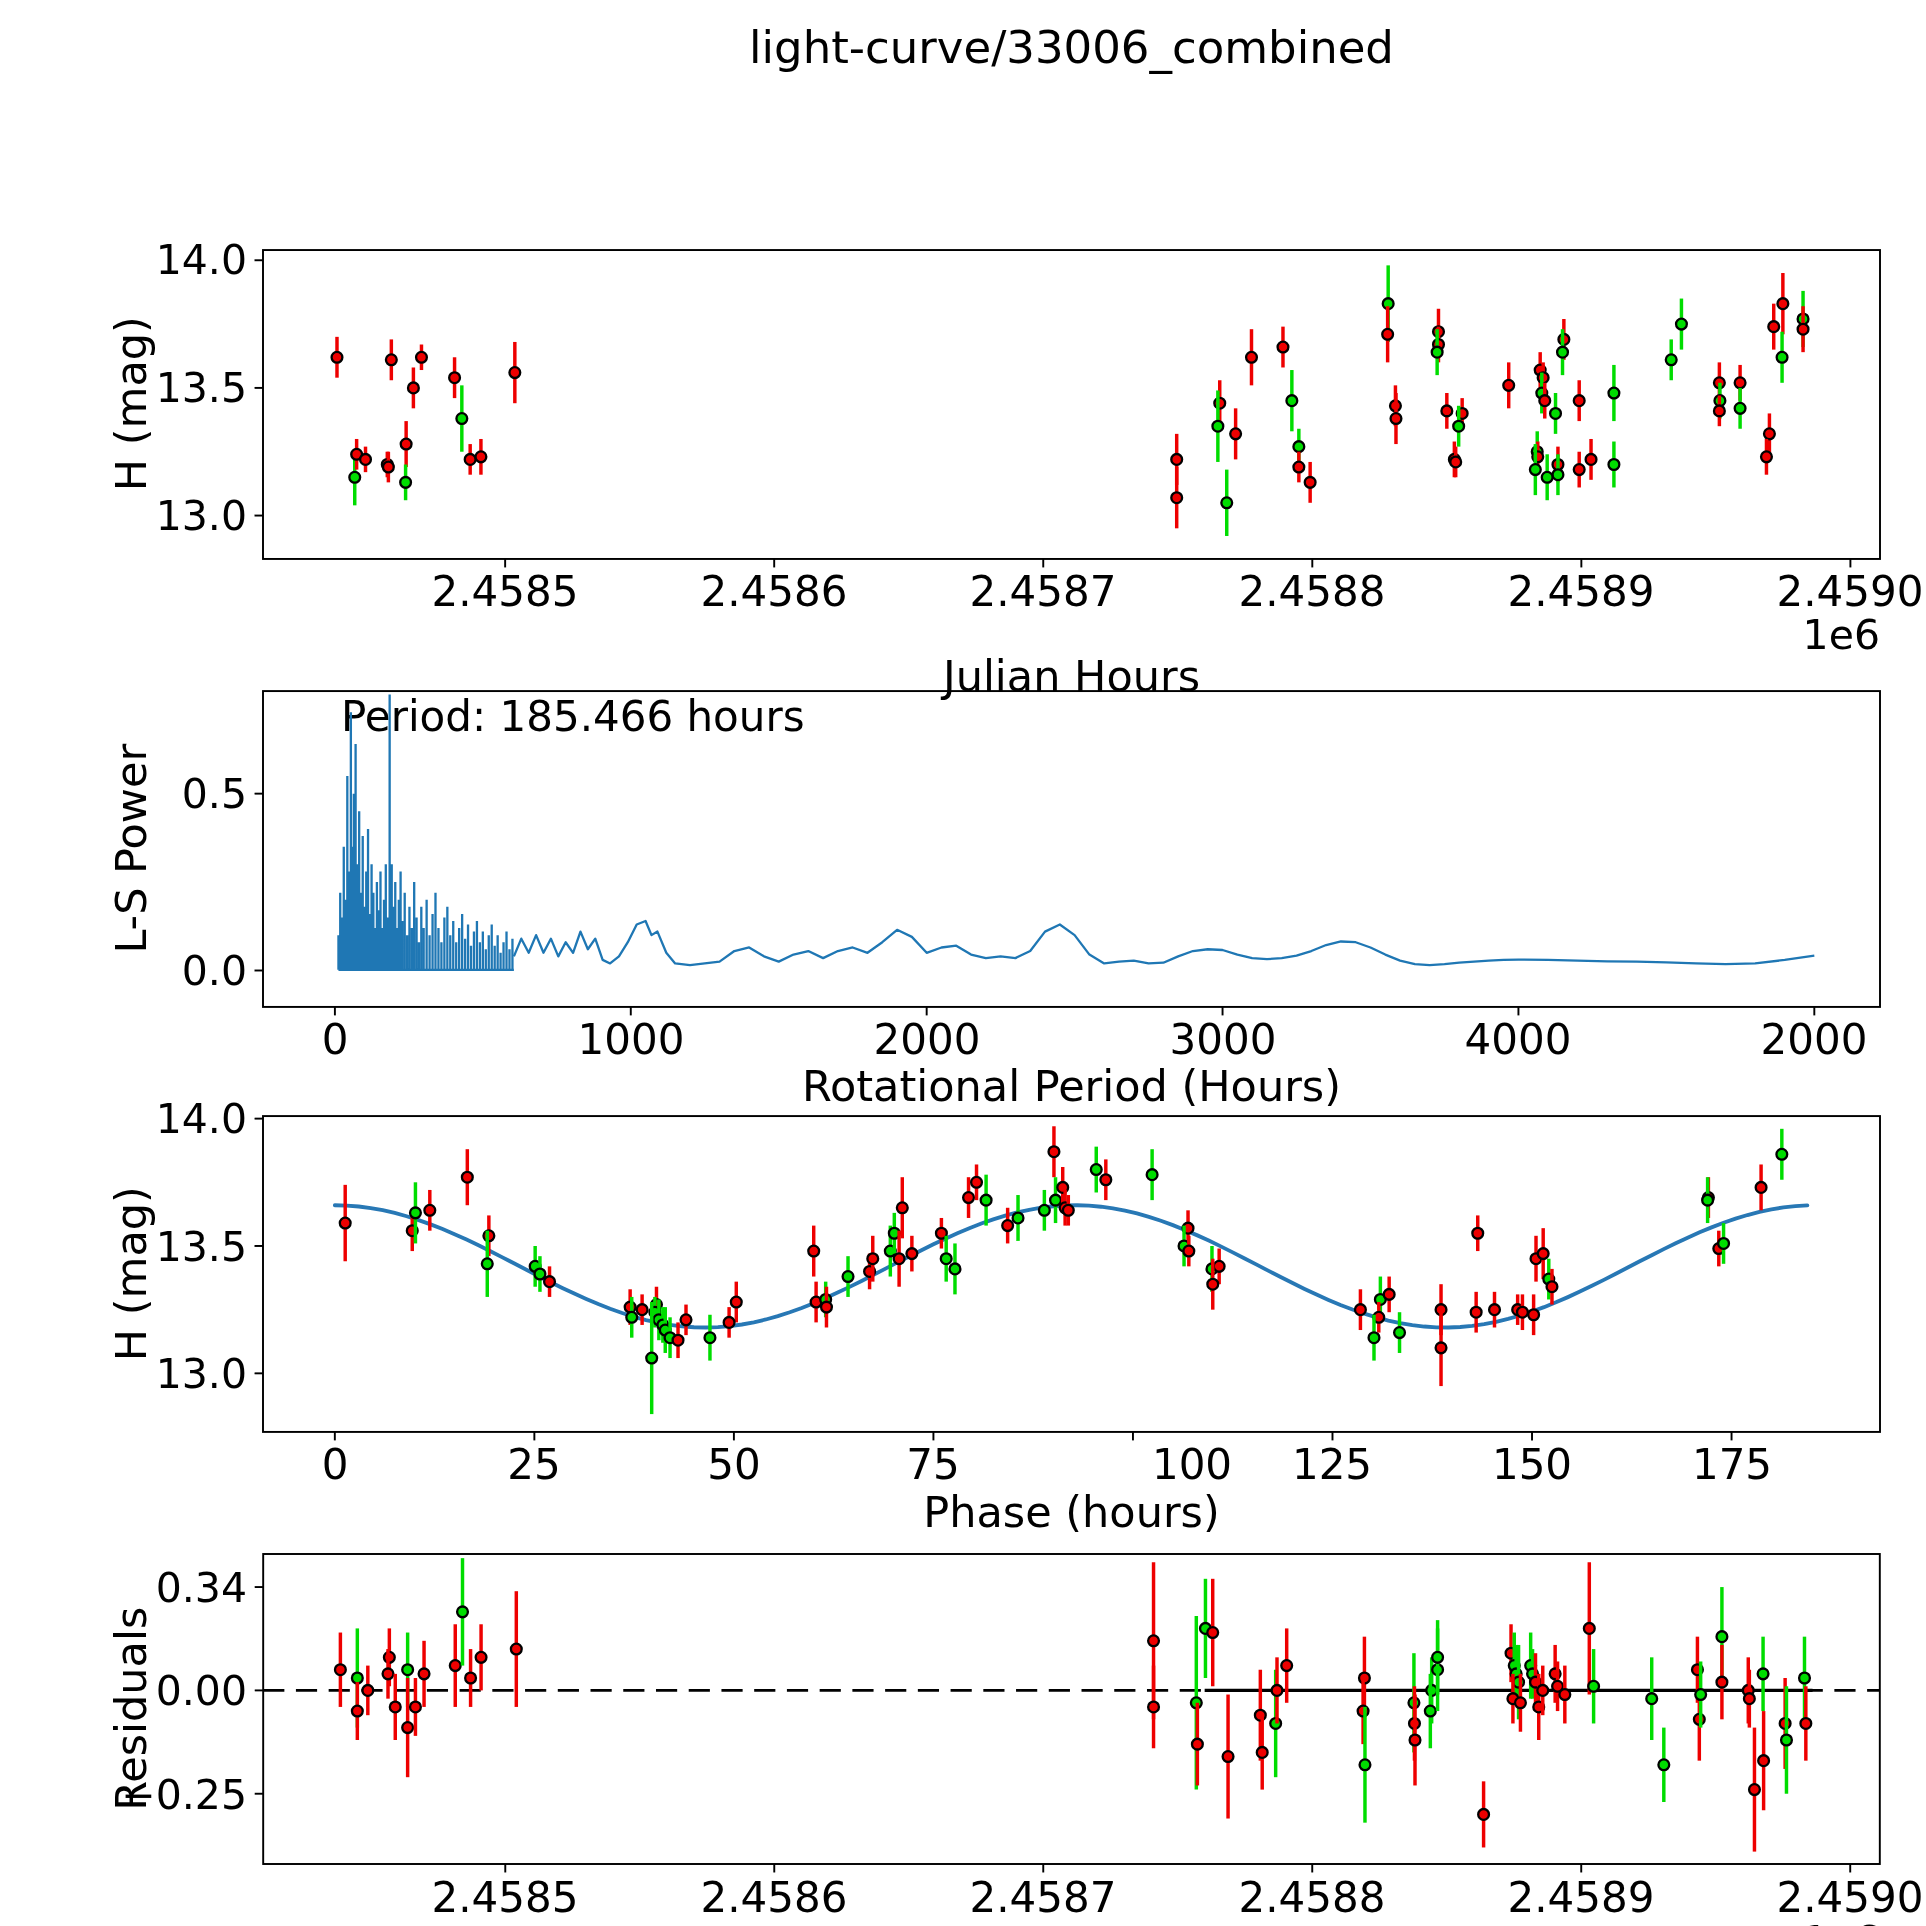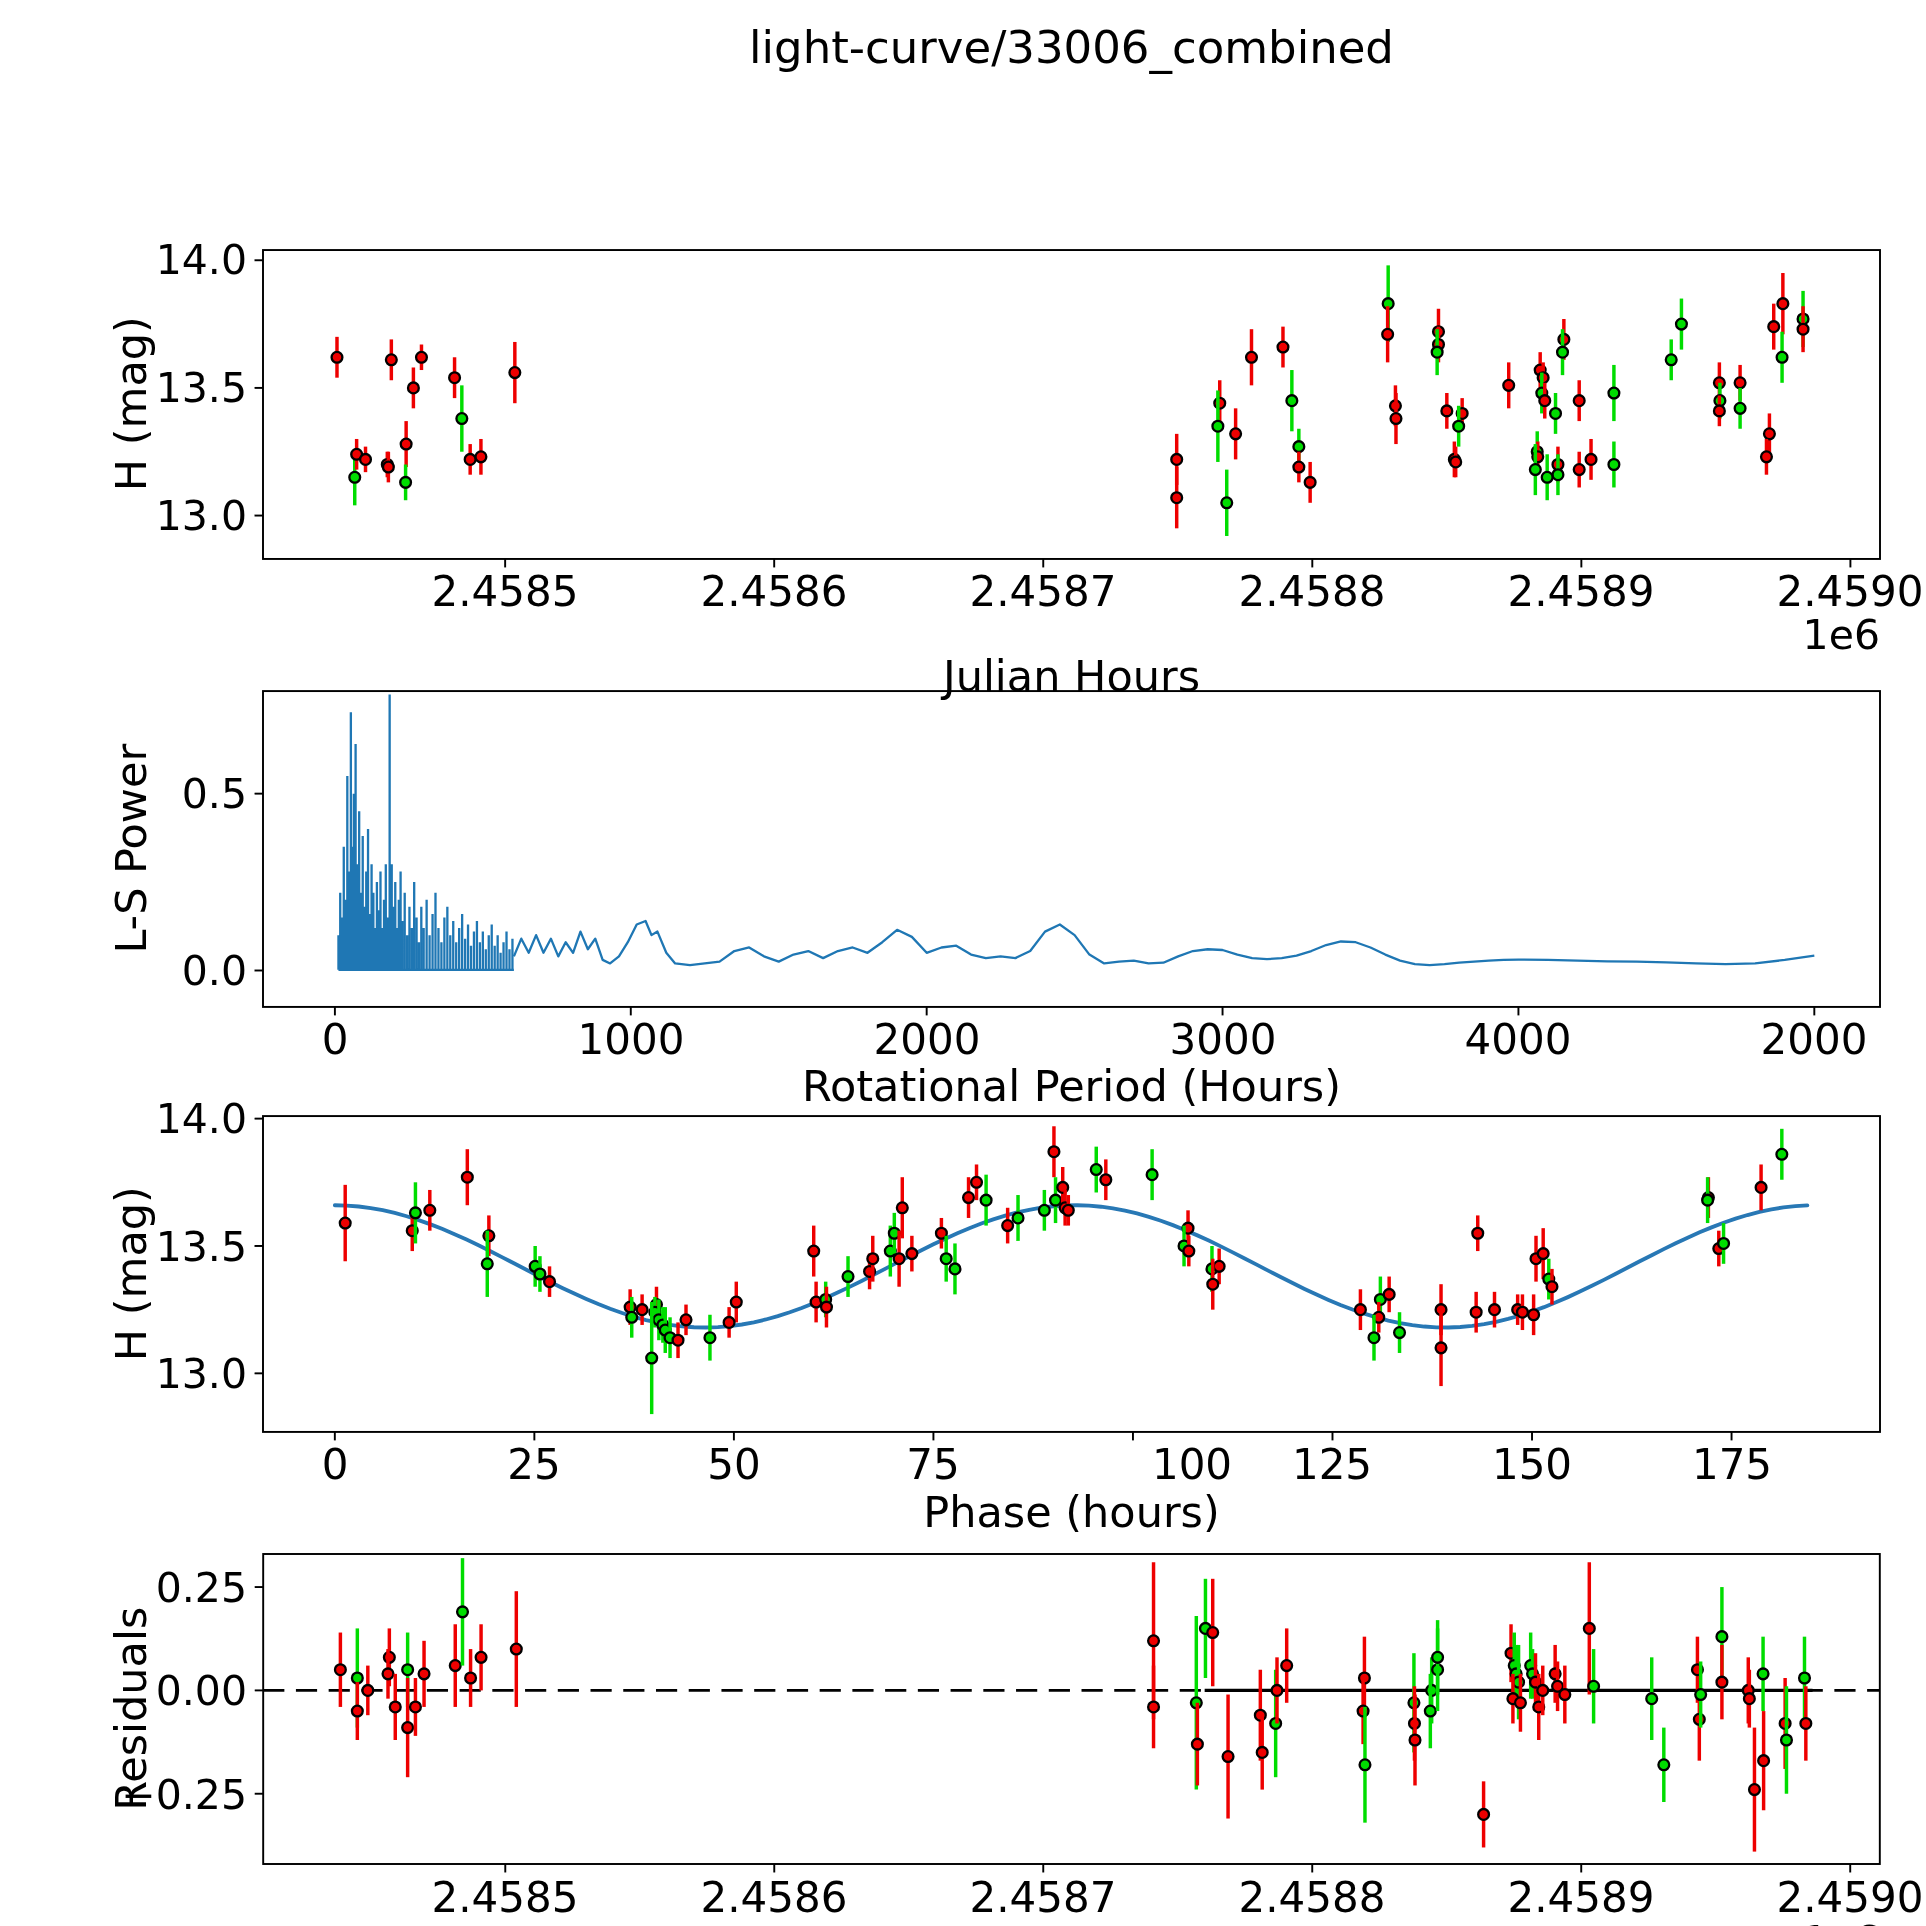--- a/index.html
+++ b/index.html
@@ -27,20 +27,21 @@
   <div class="ylab" style="top:1249px;">H (mag)</div>
   <div class="ylab" style="top:1684px;">Residuals</div>
 
   <div class="xlab" style="top:652px;">Julian Hours</div>
   <div class="xlab" style="top:1488px;">Phase (hours)</div>
   <div class="xlab" style="top:1062px;">Rotational Period (Hours)</div>
 
   <div class="offset" style="top:613px;">1e6</div>
   <div class="offset" style="top:1919px;">1e6</div>
 
+  <div class="annot">Period: 185.466 hours</div>
 <div class="xtick" style="left: 397px; top: 569px;">2.4585</div>
     <div class="xtick" style="left: 666px; top: 569px;">2.4586</div>
     <div class="xtick" style="left: 935px; top: 569px;">2.4587</div>
     <div class="xtick" style="left: 1204px; top: 569px;">2.4588</div>
     <div class="xtick" style="left: 1473px; top: 569px;">2.4589</div>
     <div class="xtick" style="left: 1742px; top: 569px;">2.4590</div>
     <div class="ytick" style="left: 101px; top: 238px;">14.0</div>
     <div class="ytick" style="left: 101px; top: 366px;">13.5</div>
     <div class="ytick" style="left: 101px; top: 494px;">13.0</div>
     <svg width="1617" height="309" style="left: 263px; top: 250px;" viewBox="0 0 4198 802">
@@ -415,21 +416,21 @@
       <line x1="3943.1362290227053" y1="165.32258064516125" x2="3943.1362290227053" y2="33.064516129032725" stroke="#00dd00" stroke-width="9"></line>
       <circle cx="3943.1362290227053" cy="99.193548387097" r="14" fill="#00dd00" stroke="#000" stroke-width="6"></circle>
       <rect x="0" y="0" width="4198" height="820" fill="none" stroke="#000" stroke-width="5"></rect>
     </svg>
     <div class="xtick" style="left: 397px; top: 1875px;">2.4585</div>
     <div class="xtick" style="left: 666px; top: 1875px;">2.4586</div>
     <div class="xtick" style="left: 935px; top: 1875px;">2.4587</div>
     <div class="xtick" style="left: 1204px; top: 1875px;">2.4588</div>
     <div class="xtick" style="left: 1473px; top: 1875px;">2.4589</div>
     <div class="xtick" style="left: 1742px; top: 1875px;">2.4590</div>
-    <div class="ytick" style="left: 101px; top: 1566px;">0.25</div>
+    <div class="ytick" style="left: 101px; top: 1566px;">0.34</div>
     <div class="ytick" style="left: 101px; top: 1669px;">0.00</div>
     <div class="ytick" style="left: 101px; top: 1773px;">−0.25</div>
     <svg width="1617" height="310" style="left: 263px; top: 1554px;" viewBox="0 0 4198 805">
       <line x1="628.6522462562397" y1="805" x2="628.6522462562397" y2="827" stroke="#000" stroke-width="5"></line>
       <line x1="1327.1547420965057" y1="805" x2="1327.1547420965057" y2="827" stroke="#000" stroke-width="5"></line>
       <line x1="2025.6572379367722" y1="805" x2="2025.6572379367722" y2="827" stroke="#000" stroke-width="5"></line>
       <line x1="2724.159733777038" y1="805" x2="2724.159733777038" y2="827" stroke="#000" stroke-width="5"></line>
       <line x1="3422.6622296173045" y1="805" x2="3422.6622296173045" y2="827" stroke="#000" stroke-width="5"></line>
       <line x1="4121.164725457571" y1="805" x2="4121.164725457571" y2="827" stroke="#000" stroke-width="5"></line>
       <line x1="-22" y1="85.86666666666669" x2="0" y2="85.86666666666669" stroke="#000" stroke-width="5"></line>

